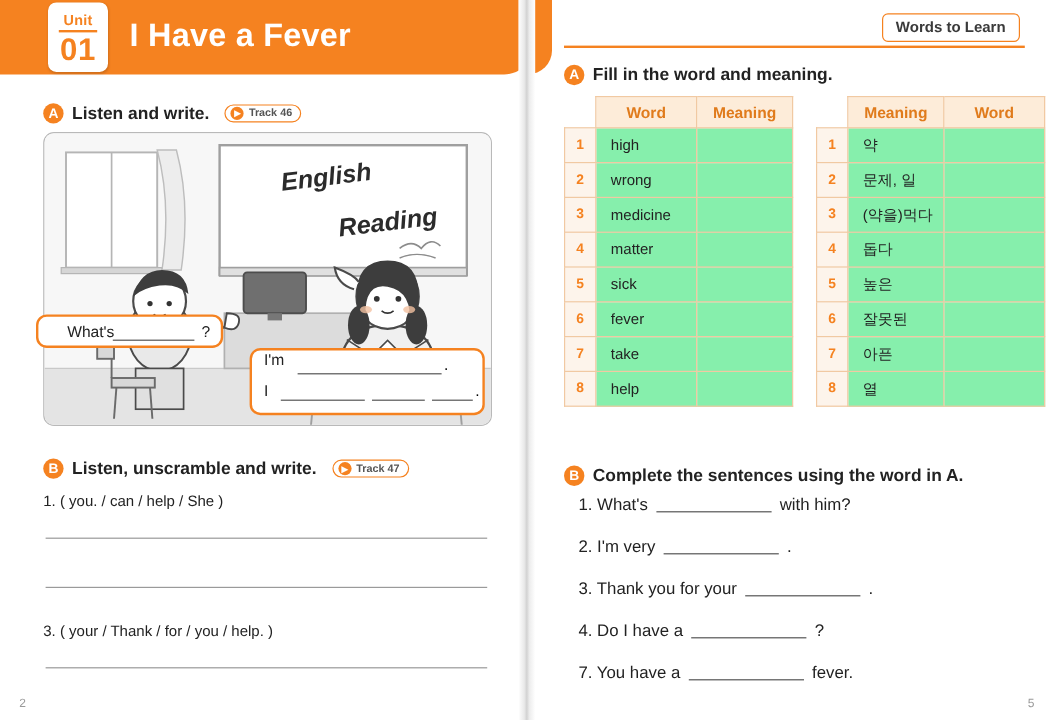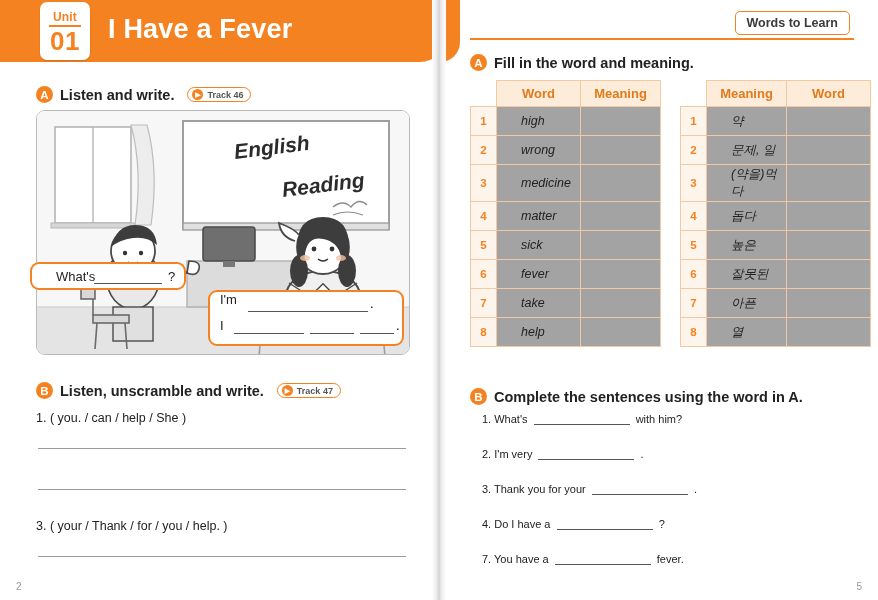--- a/index.html
+++ b/index.html
@@ -56,21 +56,21 @@
   
   .circ {
     display: inline-flex; align-items: center; justify-content: center;
     width: 17px; height: 17px; border-radius: 50%;
     background: #f58220; color: #fff; font-size: 11.5px; font-weight: bold;
     vertical-align: middle;
   }
   .sec-head { display: flex; align-items: center; gap: 7px; }
   .sec-title { font-size: 14.5px; font-weight: bold; color: #222; }
   .track {
-    display: inline-flex; align-items: center; gap: 4px;
+    display: inline-flex; align-items: flex-start; gap: 4px;
     border: 1.3px solid #f58220; border-radius: 11px; background: #fff;
     padding: 1px 7px 1px 4px; font-size: 9px; color: #555; font-weight: bold;
     margin-left: 6px;
   }
   .track .dot {
     width: 11px; height: 11px; border-radius: 50%; background: #f58220;
     display: inline-flex; align-items: center; justify-content: center;
     color: #fff; font-size: 7px;
   }
   
@@ -111,28 +111,28 @@
   }
   .vocab td, .vocab th { border: 1px solid #f1c9a2; height: 29px; }
   .vocab thead th {
     background: #fdecd9; color: #e07b1c; font-weight: bold; font-size: 13px; height: 26px;
     border: 1px solid #f1c9a2;
     margin-left: 32px;
   }
   .vocab td.num {
     width: 26px; text-align: center; color: #f58220; background: #fdf4eb; font-weight: bold; font-size: 11.5px;
   }
-  .vocab td.val { padding-left: 24px; background: #a3a3a3; font-style: italic; }
+  .vocab td.val { padding-left: 12px; background: #86efac; }
   .vocab col.c-num { width: 26px; }
   .vocab col.c-word { width: 84px; }
   .vocab col.c-mean { width: 80px; }
   .spacer-col { width: 20px; border: none !important; background: #fff !important; }
 
   .right-B { position: absolute; left: 470px; top: 388px; }
-  .sent { position: absolute; left: 482px; font-size: 11px; color: #222; }
+  .sent { position: absolute; left: 482px; font-size: 14px; color: #222; }
   .blank-ul { display: inline-block; width: 96px; border-bottom: 1px solid #555; height: 13px; margin: 0 3px; vertical-align: -2px;}
 
   .pagenum { position: absolute; bottom: 8px; font-size: 10px; color: #9a9a9a; }
   .pagenum.l { left: 16px; }
   .pagenum.r { right: 16px; }
 </style>
 </head>
 <body>
 
 <div class="page">

